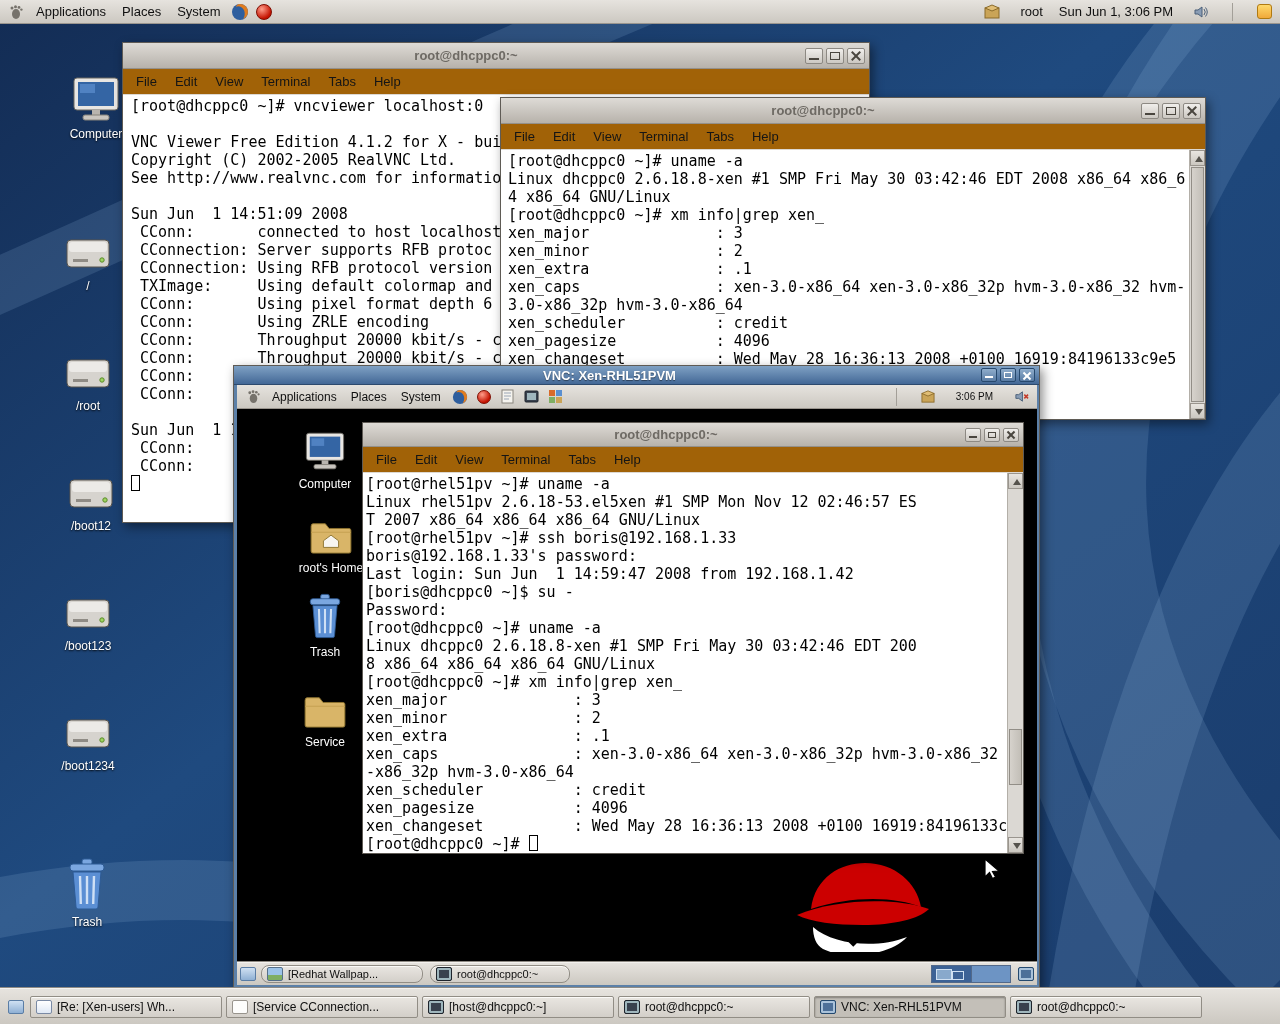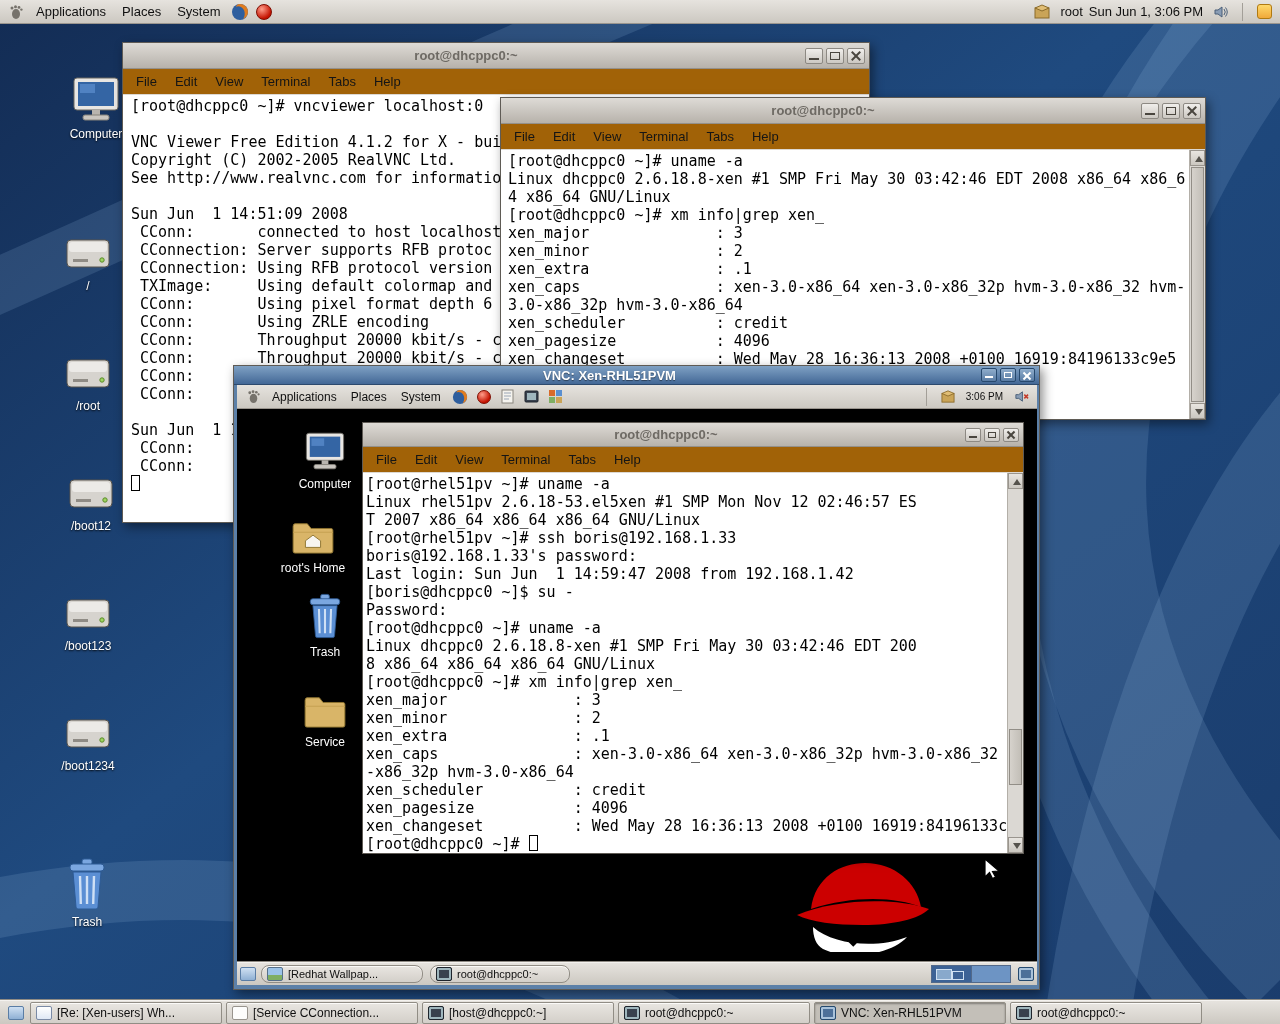--- a/index.html
+++ b/index.html
@@ -6,24 +6,24 @@
   html,body { width:1280px; height:1024px; overflow:hidden; }
   body { position:relative; font-family:"Liberation Sans",sans-serif; background:#16345f; }
 
   
   .wallpaper { position:absolute; inset:0; z-index:0; }
 
   
   .panel { position:absolute; left:0; right:0; height:24px; z-index:50;
     background:linear-gradient(#e6e3de,#ccc8c1); border-bottom:1px solid #9a958e;
     display:flex; align-items:center; padding:0 4px; }
-  .panel.bottom { top:auto; bottom:0; height:24px; border-bottom:none; border-top:1px solid #f4f2ef; box-shadow:0 -1px 0 #8f8b84; }
+  .panel.bottom { top:auto; bottom:0; height:36px; border-bottom:none; border-top:1px solid #f4f2ef; box-shadow:0 -1px 0 #8f8b84; }
   .pmenu { font-size:13px; color:#101010; padding:2px 8px; cursor:default; }
   .picon { width:20px; height:20px; display:flex; align-items:center; justify-content:center; margin:0 2px; }
-  .pright { margin-left:auto; display:flex; align-items:center; gap:6px; }
+  .pright { margin-left:auto; display:flex; align-items:center; gap:16px; }
   .ptext { font-size:13px; color:#101010; }
   .pdivider { width:1px; height:18px; background:#a39f98; margin:0 3px; }
 
   .ball { width:16px; height:16px; border-radius:50%; }
   .ball.red { background:radial-gradient(circle at 35% 30%, #ff9d8a, #c41200 70%); border:1px solid #7e0c00; }
   .sq-alert { width:15px; height:15px; border-radius:3px; background:linear-gradient(#ffd96b,#f0a93a); border:1px solid #b07a12; }
 
   
   .taskbtn { height:22px; width:192px; margin:0 2px; display:flex; align-items:center; gap:5px; padding:0 5px;
     background:linear-gradient(#e9e6e1,#d3cfc9); border:1px solid #918d85; border-radius:2px;
@@ -381,21 +381,21 @@
     <div class="idicon" style="left:50px;top:46px">
       <svg width="44" height="40" viewBox="0 0 52 46">
           <rect x="4" y="2" width="44" height="32" rx="3" fill="#e8e6e3" stroke="#6b6862"></rect>
           <rect x="8" y="6" width="36" height="24" fill="#3465a4"></rect>
           <rect x="10" y="8" width="15" height="9" fill="#5d8fce" opacity="0.7"></rect>
           <rect x="22" y="34" width="8" height="5" fill="#b8b4ae"></rect>
           <rect x="13" y="39" width="26" height="5" rx="2" fill="#c9c5bf" stroke="#86827b"></rect>
         </svg>
       <div class="dlabel">Computer</div>
     </div>
-    <div class="idicon" style="left:38px;top:134px">
+    <div class="idicon" style="left:56px;top:134px">
       <svg width="46" height="36" viewBox="0 0 48 38">
           <path d="M3,8 Q3,5 5,5 L18,5 L22,10 L43,10 Q45,10 45,12 L45,34 Q45,36 43,36 L5,36 Q3,36 3,34 Z" fill="#d9b568" stroke="#8f7430"></path>
           <path d="M3,14 H45" stroke="#c4a050"></path>
           <path d="M16,30 L16,23 L24,17 L32,23 L32,30 Z" fill="#f7f5f0" stroke="#8f7430"></path>
         </svg>
       <div class="dlabel">root's Home</div>
     </div>
     <div class="idicon" style="left:50px;top:208px">
       <svg width="38" height="46" viewBox="0 0 44 52">
           <rect x="17" y="1" width="10" height="6" rx="2" fill="#7ba7e0" stroke="#2d5a94"></rect>

